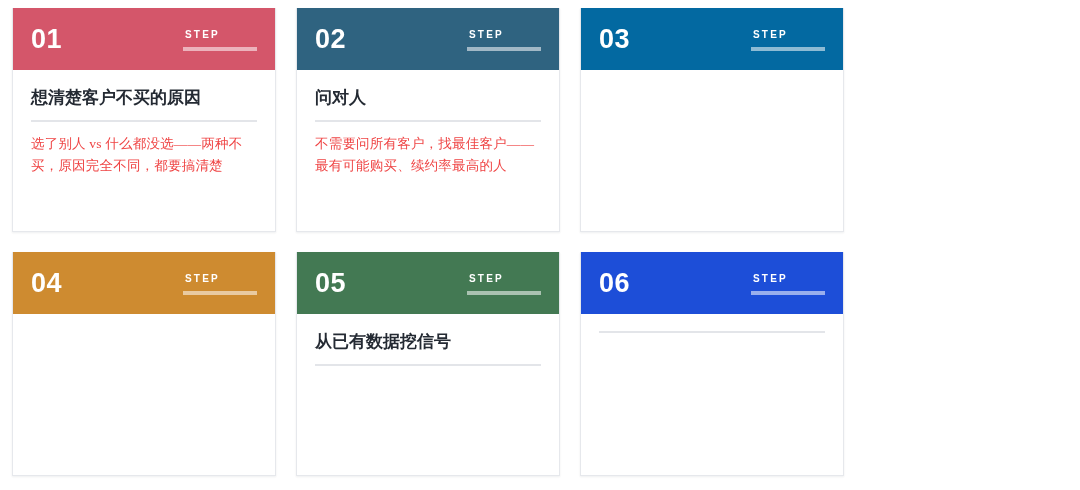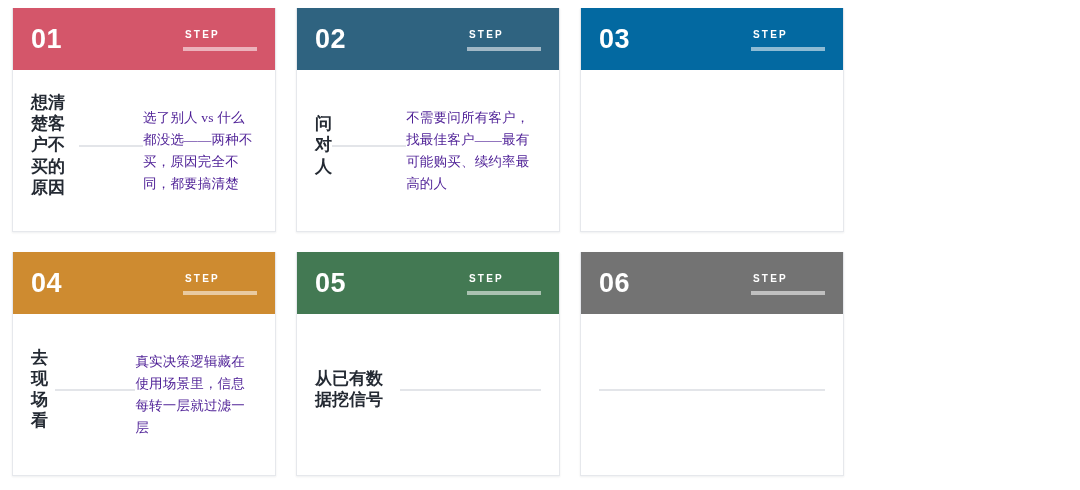--- a/index.html
+++ b/index.html
@@ -77,21 +77,21 @@
     height: 4px;
     background: rgba(255,255,255,0.55);
     width: 100%;
   }
 
   .card-body {
     flex: 1 1 auto;
     padding: 17px 18px 16px 18px;
     box-sizing: border-box;
     display: flex;
-    align-items: center;
+    flex-direction: column;
   }
 
   .card-title {
     font-family: "Liberation Serif", "DejaVu Serif", serif;
     font-size: 17px;
     font-weight: bold;
     color: #242a33;
     line-height: 1.25;
     margin: 0 0 12px 0;
   }
@@ -99,21 +99,21 @@
   .card-divider {
     height: 2px;
     background: #e3e5e9;
     margin: 0 0 11px 0;
     width: 100%;
   }
 
   .card-desc {
     font-family: "Liberation Serif", "DejaVu Serif", serif;
     font-size: 13.5px;
-    color: #4c1d95;
+    color: #ef4444;
     line-height: 1.62;
     margin: 0;
     letter-spacing: 0.2px;
   }
 </style>
 </head>
 <body>
 
 <div id="grid">
     <div class="card">
@@ -154,41 +154,36 @@
       </div>
     </div>
     <div class="card">
       <div class="card-header" style="background:#ce8b30">
         <div class="step-number">04</div>
         <div class="step-tag">
           <div class="step-tag-label">STEP</div>
           <div class="step-tag-rule"></div>
         </div>
       </div>
-      <div class="card-body">
-        <h3 class="card-title">去现场看</h3>
-        <div class="card-divider"></div>
-        <p class="card-desc">真实决策逻辑藏在使用场景里，信息每转一层就过滤一层</p>
-      </div>
     </div>
     <div class="card">
       <div class="card-header" style="background:#437953">
         <div class="step-number">05</div>
         <div class="step-tag">
           <div class="step-tag-label">STEP</div>
           <div class="step-tag-rule"></div>
         </div>
       </div>
       <div class="card-body">
         <h3 class="card-title">从已有数据挖信号</h3>
         <div class="card-divider"></div>
       </div>
     </div>
     <div class="card">
-      <div class="card-header" style="background:#737373">
+      <div class="card-header" style="background:#1d4ed8">
         <div class="step-number">06</div>
         <div class="step-tag">
           <div class="step-tag-label">STEP</div>
           <div class="step-tag-rule"></div>
         </div>
       </div>
       <div class="card-body">
         <div class="card-divider"></div>
       </div>
     </div>

